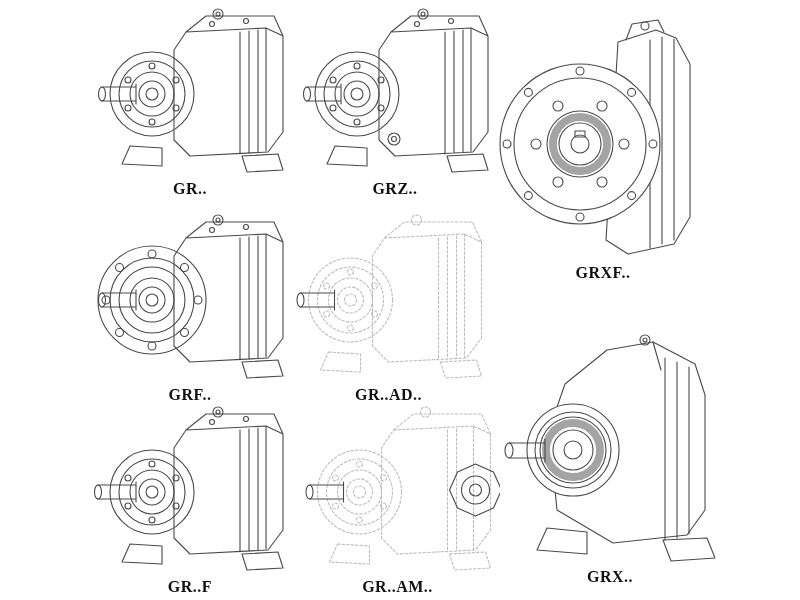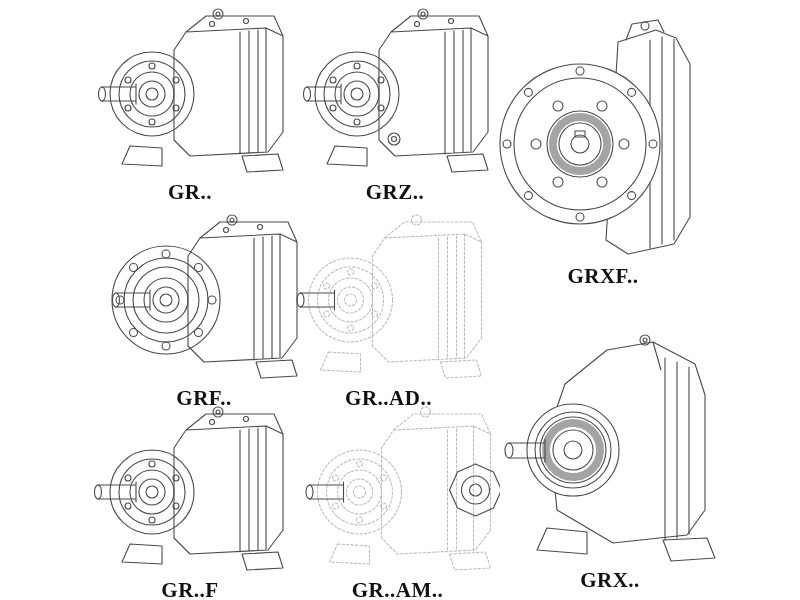--- a/index.html
+++ b/index.html
@@ -5,21 +5,21 @@
   html,body{margin:0;padding:0;background:#fff;}
   .page{
     position:relative;width:800px;height:600px;
     background:var(--bg,#ffffff);
     font-family:"Liberation Serif",serif;
     overflow:hidden;
   }
   .cell{position:absolute;display:flex;flex-direction:column;align-items:center;}
   .cell svg{display:block;}
   .figure-label{
-    font-weight:bold;font-size:21px;letter-spacing:.5px;
+    font-weight:bold;font-size:16px;letter-spacing:.5px;
     color:var(--label,#111111);margin-top:2px;text-align:center;
     font-family:"Liberation Serif",serif;
   }
   
   .ln{stroke:var(--line,#4a4a4a);fill:none;stroke-width:1.1;stroke-linejoin:round;stroke-linecap:round;}
   .phantom{stroke:var(--phantom,#bdbdbd);stroke-dasharray:2.5 2;}
   .teeth{stroke-width:8;stroke-dasharray:3.5 3;opacity:.5;}
 </style>
 </head>
 <body>
@@ -107,21 +107,21 @@
         <path d="M12 81H46M12 95H46M46 78V98"></path>
         <ellipse cx="12" cy="88" rx="3.5" ry="7"></ellipse>
         <path d="M40 140 72 142 72 160 32 158ZM152 150 188 148 193 164 157 166Z"></path>
         <circle cx="99" cy="133" r="6"></circle>
           <circle cx="99" cy="133" r="2.5"></circle>
       </g>
     </svg>
     <div class="figure-label">GRZ..</div>
   </div>
 
-  <div class="cell" style="left:104px;top:212px;width:200px;">
+  <div class="cell" style="left:90px;top:212px;width:200px;">
     <svg width="200" height="172" viewBox="0 0 200 172">
       <g class="ln">
         <circle cx="62" cy="88" r="54"></circle>
         <circle cx="108" cy="88" r="4"></circle>
           <circle cx="94.5" cy="120.5" r="4"></circle>
           <circle cx="62" cy="134" r="4"></circle>
           <circle cx="29.5" cy="120.5" r="4"></circle>
         <circle cx="16" cy="88" r="4"></circle>
           <circle cx="29.5" cy="55.5" r="4"></circle>
           <circle cx="62" cy="42" r="4"></circle>

